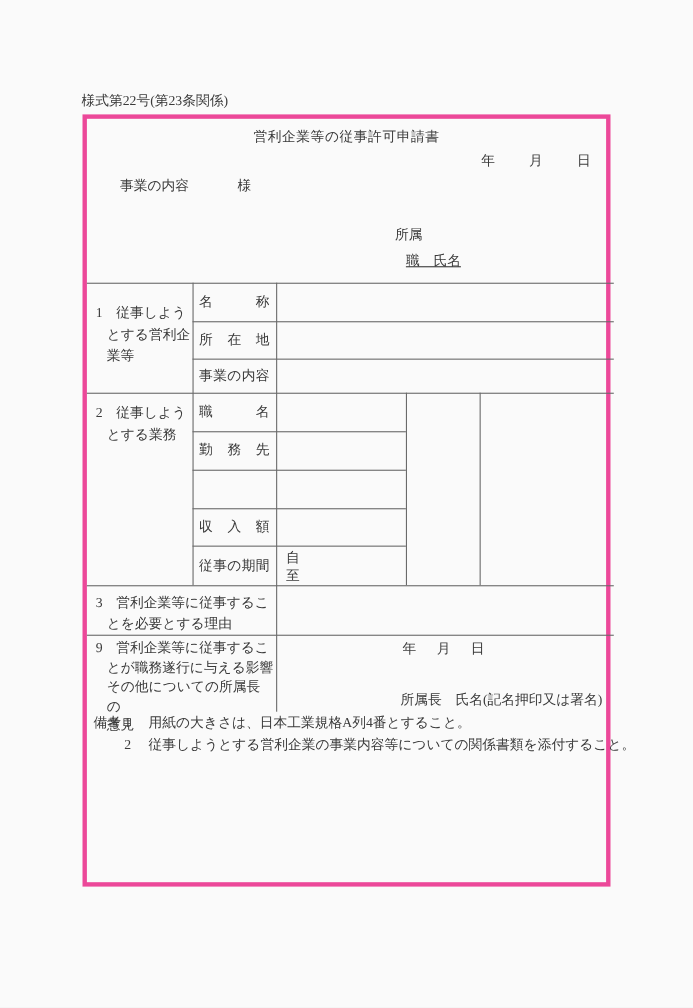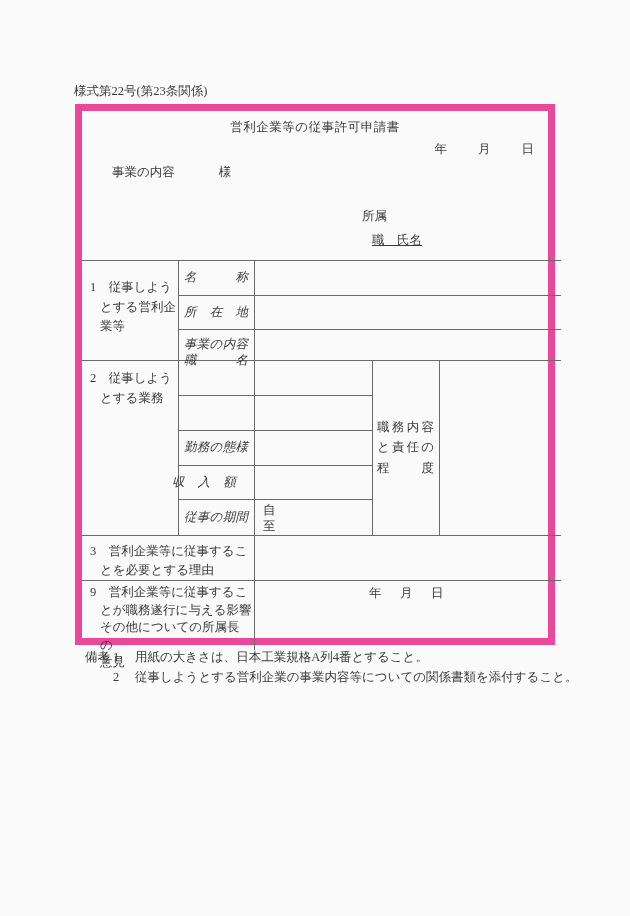--- a/index.html
+++ b/index.html
@@ -9,39 +9,39 @@
     background:#fafafa;
     font-family:"Liberation Serif","DejaVu Serif",serif;
     color:#3a3a3a;
     font-size:12.5px;
     overflow:hidden;
     padding-left:14px;
   }
   .form-no { position:absolute; left:74px; top:83px; white-space:nowrap; }
   .table {
     position:absolute; left:75px; top:104px;
-    width:480px; height:541px;
-    border:7px solid #ec4899;
+    width:480px; height:702px;
+    border:4px solid #ec4899;
     box-sizing:border-box;
   }
   .hl { position:absolute; height:1px; background:#6a6a6a; }
   .vl { position:absolute; width:1px;  background:#6a6a6a; }
   .title { position:absolute; left:0; top:8px; width:100%; text-align:center; letter-spacing:0.5px; }
   .hdr-date { position:absolute; right:12px; top:30px; letter-spacing:2px; white-space:pre; }
   .addr { position:absolute; left:30px; top:53px; white-space:nowrap; }
   .addr .sama { display:inline-block; margin-left:44px; }
   .affil { position:absolute; left:280px; top:97px; }
   .posname { position:absolute; left:290px; top:121px; white-space:pre;text-decoration:underline; }
   .cell { position:absolute; box-sizing:border-box; }
   .seclabel {
     white-space:pre-line;
     line-height:19.5px;
     padding-left:10px; text-indent:-10px;
   }
-  .flabel-cell { display:flex; align-items:center;font-style:italic; }
+  .flabel-cell { display:flex; align-items:center; }
   .flabel {
     display:block; width:100%;
     padding:0 6px;
     text-align:justify; text-align-last:justify;
     box-sizing:border-box;
   }
   .duty-cell { display:flex; align-items:center; justify-content:center; }
   .duty-text {
     width:57px;
     line-height:20.5px;
@@ -104,59 +104,57 @@
     <div class="cell" style="left:172px;top:184px;width:307px;height:34px"></div>
     <div class="cell flabel-cell" style="left:96px;top:218px;width:76px;height:31px">
       <span class="flabel">事業の内容</span>
     </div>
     <div class="cell" style="left:172px;top:218px;width:307px;height:31px"></div>
 
     <div class="cell" style="left:0;top:249px;width:96px;height:175px;padding:9px 2px 0 8px">
       <div class="seclabel">2　従事しよう
 とする業務</div>
     </div>
-    <div class="cell flabel-cell" style="left:96px;top:232px;width:76px;height:35px">
+    <div class="cell flabel-cell" style="left:96px;top:249px;width:76px;height:35px">
       <span class="flabel">職名</span>
     </div>
     <div class="cell" style="left:172px;top:249px;width:118px;height:35px"></div>
+    <div class="cell flabel-cell" style="left:96px;top:284px;width:76px;height:35px">
+      <span class="flabel">勤務先</span>
+    </div>
     <div class="cell" style="left:172px;top:284px;width:118px;height:35px"></div>
-    <div class="cell flabel-cell" style="left:96px;top:319px;width:76px;height:35px">
-      <span class="flabel">勤務の態様</span>
-    </div>
     <div class="cell" style="left:172px;top:319px;width:118px;height:35px"></div>
-    <div class="cell flabel-cell" style="left:84px;top:354px;width:76px;height:34px">
+    <div class="cell flabel-cell" style="left:96px;top:354px;width:76px;height:34px">
       <span class="flabel">収入額</span>
     </div>
     <div class="cell" style="left:172px;top:354px;width:118px;height:34px"></div>
     <div class="cell flabel-cell" style="left:96px;top:388px;width:76px;height:36px">
       <span class="flabel">従事の期間</span>
     </div>
     <div class="cell" style="left:172px;top:388px;width:118px;height:36px">
       <div class="period-text">自
 至</div>
-    </div>
-    <div class="cell duty-cell" style="left:290px;top:249px;width:67px;height:175px">
-      <div class="duty-text">職務内容と責任の程度</div>
     </div>
     <div class="cell" style="left:357px;top:249px;width:122px;height:175px"></div>
 
     <div class="cell" style="left:0;top:424px;width:172px;height:45px;padding:7px 2px 0 8px">
       <div class="seclabel" style="line-height:19px">3　営利企業等に従事するこ
 とを必要とする理由</div>
     </div>
     <div class="cell" style="left:172px;top:424px;width:307px;height:45px"></div>
 
     <div class="cell" style="left:0;top:469px;width:172px;height:70px;padding:4px 2px 0 8px">
       <div class="seclabel" style="line-height:17.5px">9　営利企業等に従事するこ
 とが職務遂行に与える影響
 その他についての所属長の
 意見</div>
     </div>
     <div class="cell" style="left:172px;top:469px;width:307px;height:70px">
       <div class="s4-date">年　月　日</div>
+      <div class="s4-sign">所属長　氏名(記名押印又は署名)</div>
     </div>
 
   </div>
 
   <div class="notes">
     <div class="note-row">
       <span class="note-prefix">備考</span>
       <span class="note-num">1</span>
       <span class="note-text">用紙の大きさは、日本工業規格A列4番とすること。</span>
     </div>

